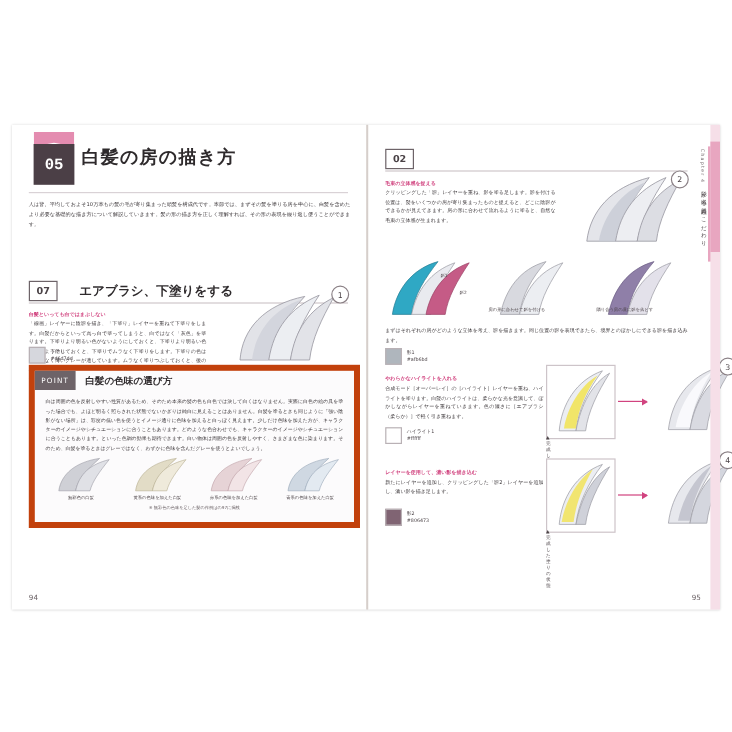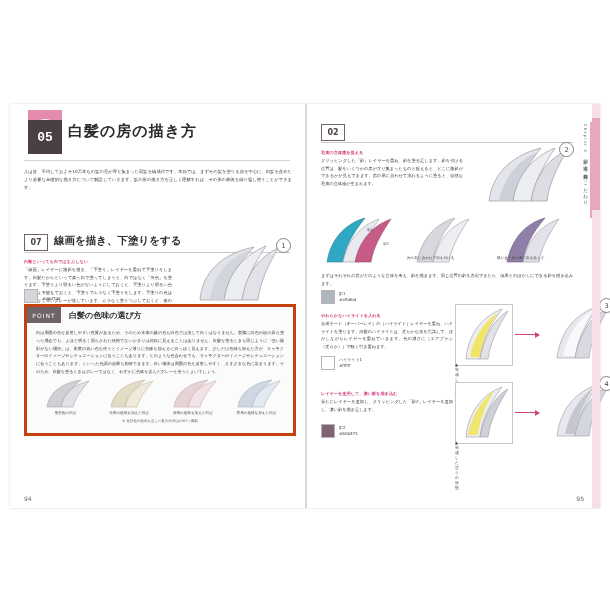--- a/index.html
+++ b/index.html
@@ -58,40 +58,40 @@
     font-size:4.3px;line-height:1.9;color:#3b3639;text-align:justify;
   }
 
   
   .numbox{
     display:inline-flex;align-items:center;justify-content:center;
     width:22px;height:15px;border:1px solid #6d6368;color:#4a4246;
     font-size:8px;font-weight:bold;background:#fff;
   }
   .subhead{
-    position:absolute;display:flex;gap:6px;
+    position:absolute;display:flex;align-items:center;gap:18px;
   }
   .subhead .t{font-size:10.5px;font-weight:bold;color:#2e2a2c;}
   .subhead-rule{position:absolute;height:1px;background:#cfc7cb;}
 
   .bodybox{
     position:absolute;font-size:4.2px;line-height:1.85;color:#3b3639;text-align:justify;
   }
   .bodybox .hl{color:#d1437f;font-weight:bold;}
 
   .swatch-row{
     position:absolute;display:flex;align-items:center;gap:4px;
   }
   .swatch{width:12px;height:12px;border:1px solid #b9b1b5;}
   .swatch-label{font-size:4px;color:#4a4246;line-height:1.4;}
 
   
   .point{
     position:absolute;left:14px;top:200px;width:266px;height:126px;
-    border:3px solid #c2410c;background:#fcfbfc;
+    border:5px solid #c2410c;background:#fcfbfc;
   }
   .point .hdr{
     position:absolute;left:0;top:0;width:100%;height:16px;
     display:flex;align-items:center;
   }
   .point .hdr .tag{
     width:34px;height:16px;background:#6d6368;color:#fff;
     font-size:6px;display:flex;align-items:center;justify-content:center;letter-spacing:1px;
   }
   .point .hdr .ttl{
@@ -158,21 +158,21 @@
     <div class="chap-badge">
       <span class="n">05</span>
     </div>
     <div class="sec-title">白髪の房の描き方</div>
     <div class="title-rule"></div>
 
     <div class="lead">人は皆、平均しておよそ10万本もの髪の毛が寄り集まった頭髪を構成代です。本節では、まずその髪を塗りる房を中心に、白髪を含めたより必要な基礎的な描き方について解説していきます。髪の形の描き方を正しく理解すれば、その形の表現を繰り返し使うことができます。</div>
 
     <div class="subhead" style="left:14px;top:130px;">
       <span class="numbox">07</span>
-      <span class="t">線画を描き、下塗りをする</span>
+      <span class="t">エアブラシ、下塗りをする</span>
     </div>
     <div class="subhead-rule" style="left:14px;top:148px;width:266px;"></div>
 
     <div class="bodybox" style="left:14px;top:154px;width:148px;">
       <div class="hl">白髪といっても白ではまぶしない</div>
       <div>「線画」レイヤーに陰影を描き、「下塗り」レイヤーを重ねて下塗りをします。白髪だからといって真っ白で塗ってしまうと、白ではなく「灰色」を塗ります。下塗りより明るい色がないようにしておくと、下塗りより明るい色がないようにしておくと、下塗りでムラなく下塗りをします。下塗りの色は白ではなく薄いグレーが適しています。ムラなく塗りつぶしておくと、後の作業が楽になります。白髪らしい透明感を出しておきたい場合は、わずかに色味を足します。</div>
     </div>
 
     <div class="swatch-row" style="left:14px;top:185px;">
       <span class="swatch" style="background:#d6d7dd;"></span>

